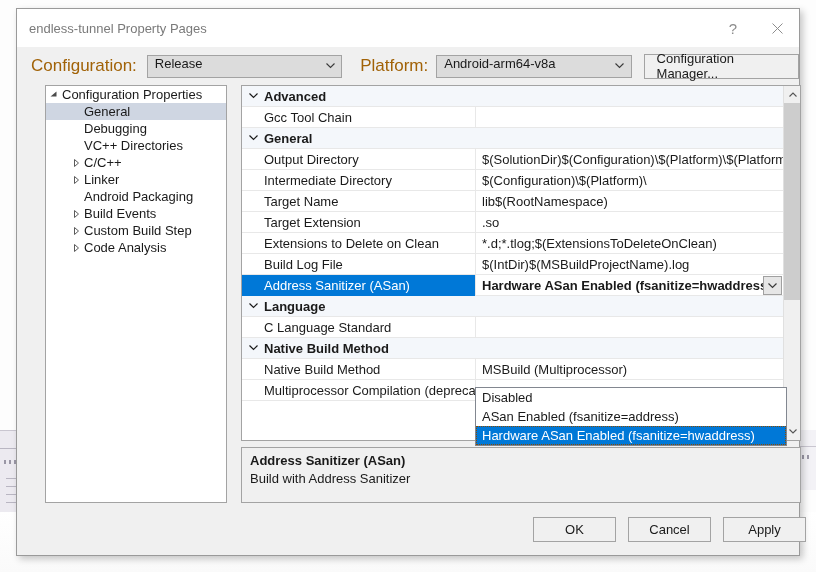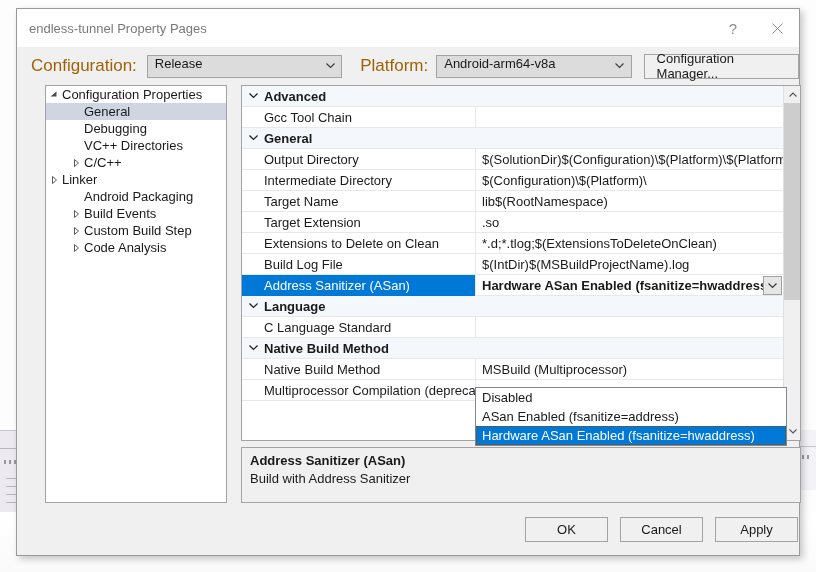--- a/index.html
+++ b/index.html
@@ -251,21 +251,21 @@
     border: 1px solid #a3a3a3;
     padding: 5px 8px;
     font-size: 13px;
     color: #1a1a1a;
   }
   .desc-title { font-weight: bold; margin-bottom: 3px; }
 
   
   .footer {
     position: absolute;
-    left: 4px; bottom: 0;
+    left: 12px; bottom: 0;
     width: 100%; height: 48px;
   }
   .btn-footer {
     position: absolute;
     top: 10px;
     width: 83px; height: 25px;
   }
   .btn-ok     { right: 195px; }
   .btn-cancel { right: 100px; }
   .btn-apply  { right: 5px; }
@@ -351,21 +351,21 @@
           <span class="tree-label">VC++ Directories</span>
         </div>
         <div class="tree-row" style="padding-left: 22px;">
           <span class="tree-arrow">
             <svg width="8" height="8" viewBox="0 0 8 8">
               <path d="M2.5 0.5 L6.5 4 L2.5 7.5 Z" fill="none" stroke="#5a5a5a" stroke-width="1"></path>
             </svg>
           </span>
           <span class="tree-label">C/C++</span>
         </div>
-        <div class="tree-row" style="">
+        <div class="tree-row" style="padding-left: 22px;">
           <span class="tree-arrow">
             <svg width="8" height="8" viewBox="0 0 8 8">
               <path d="M2.5 0.5 L6.5 4 L2.5 7.5 Z" fill="none" stroke="#5a5a5a" stroke-width="1"></path>
             </svg>
           </span>
           <span class="tree-label">Linker</span>
         </div>
         <div class="tree-row" style="padding-left: 22px;">
           <span class="tree-arrow"></span>
           <span class="tree-label">Android Packaging</span>

